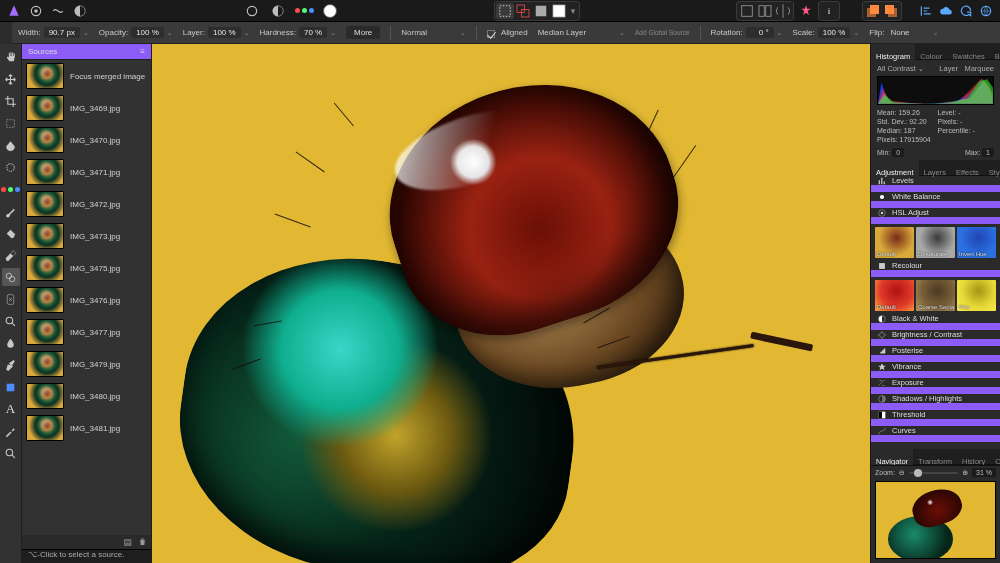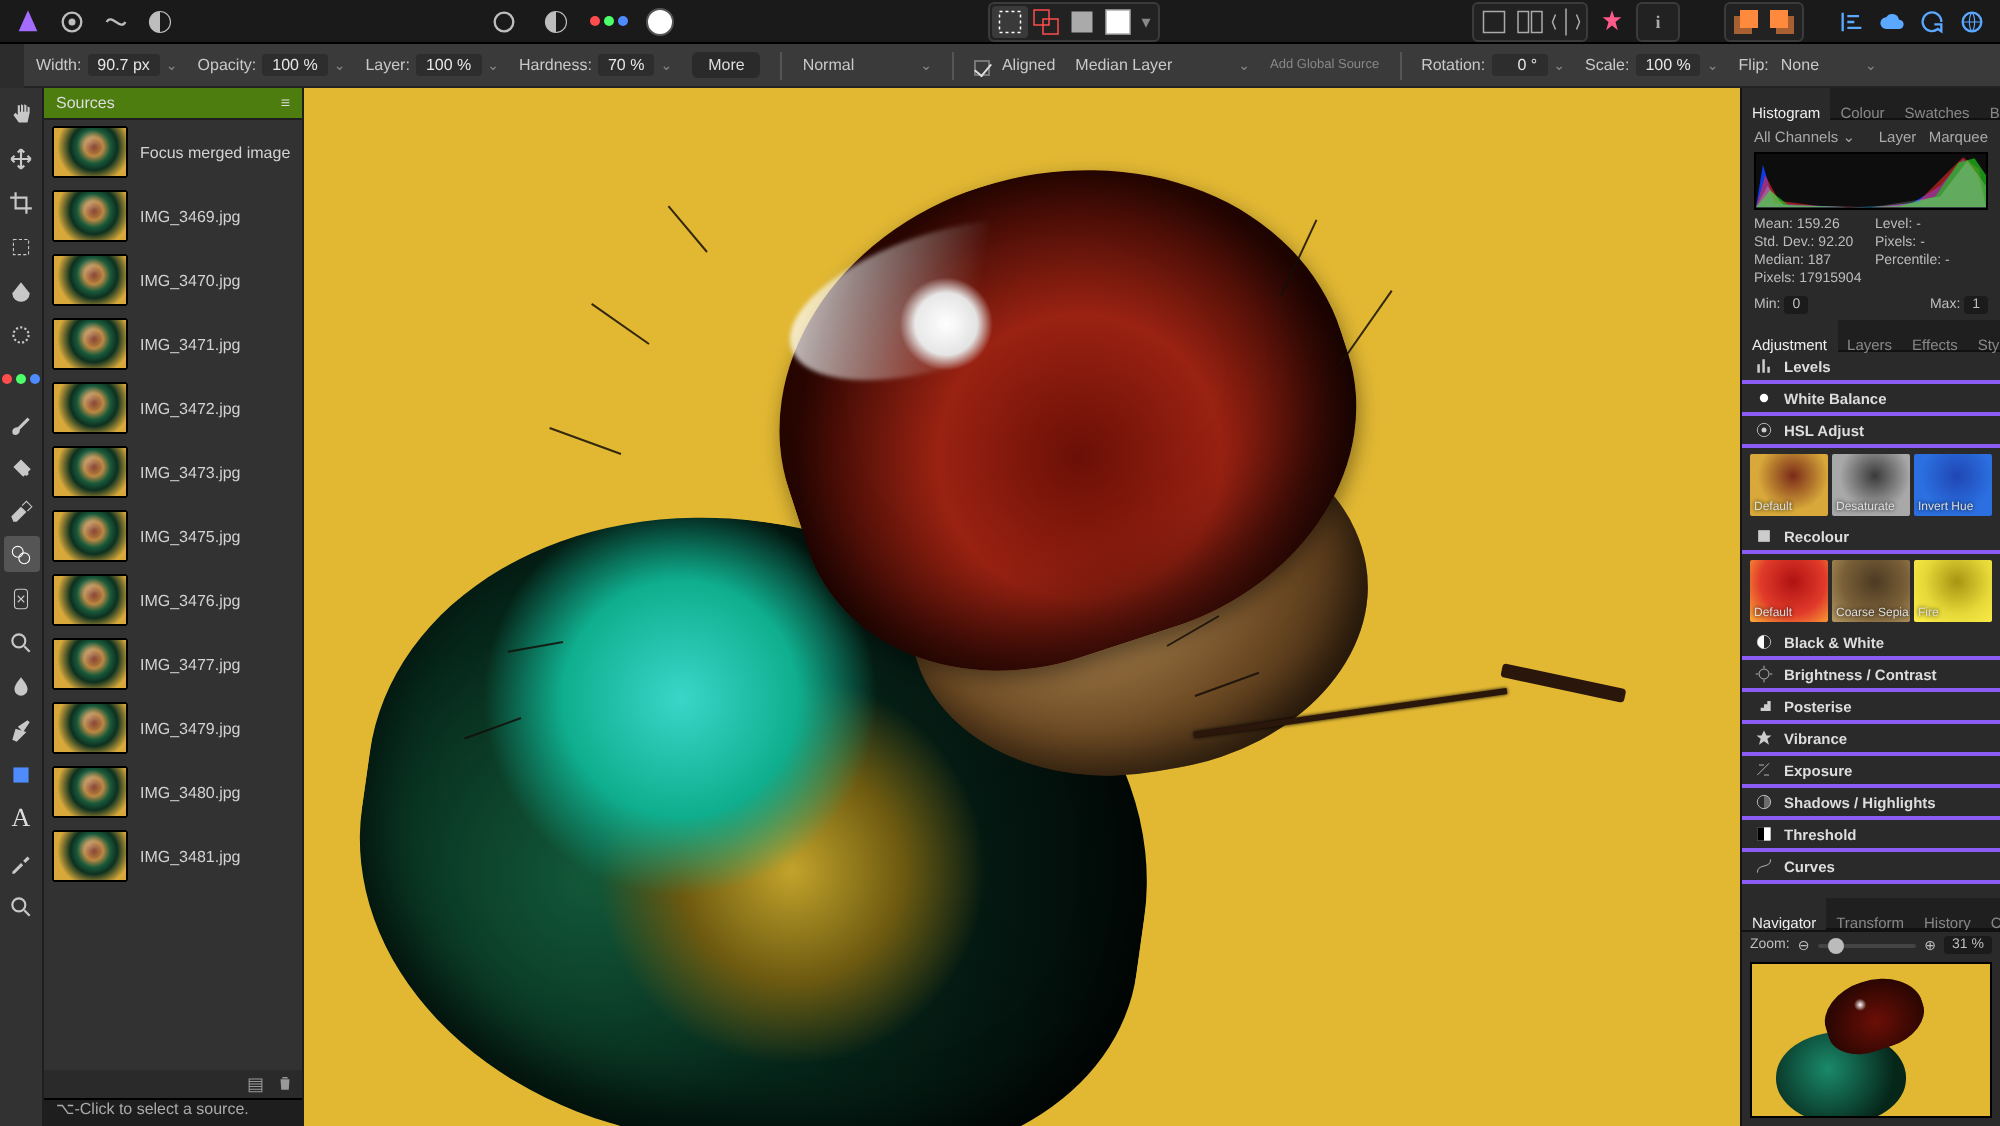--- a/index.html
+++ b/index.html
@@ -36,21 +36,21 @@
 .main { flex:1; display:flex; min-height:0; }
 
 
 .toolstrip { width:22px; background:#323232; display:flex; flex-direction:column; align-items:center; padding-top:4px; gap:4px; border-right:1px solid #1e1e1e;}
 .tool { width:18px; height:18px; display:flex;align-items:center;justify-content:center; color:#c8c8c8; border-radius:2px; cursor:pointer;}
 .tool.active { background:#555; color:#fff; }
 .tool svg { width:13px; height:13px; }
 
 
 .sources { width:130px; background:#323232; display:flex; flex-direction:column; border-right:1px solid #1e1e1e;}
-.panel-title { height:16px; background:#4d7c0f; display:flex; align-items:center; padding:0 6px; font-size:8px; color:#ddd; border-bottom:1px solid #1e1e1e;}
+.panel-title { height:16px; background:#8b5cf6; display:flex; align-items:center; padding:0 6px; font-size:8px; color:#ddd; border-bottom:1px solid #1e1e1e;}
 .panel-title.small { justify-content:space-between;}
 .sources-list { flex:1; overflow:hidden; }
 .src-row { display:flex; align-items:center; gap:6px; padding:2px 4px; height:32px; cursor:pointer; }
 .src-thumb { width:38px; height:26px; border-radius:1px; background: radial-gradient(circle at 55% 40%, #7a2b18 0%, #b84 18%, #1a5a3a 32%, #0d3020 45%, #d8a93a 70%, #d8a93a 100%); box-shadow: inset 0 0 0 1px #000; position:relative; overflow:hidden;}
 .src-thumb::after{content:"";position:absolute;inset:0;background:radial-gradient(ellipse at 50% 30%, rgba(255,255,255,.25) 0%, transparent 25%);}
 .src-label { font-size:8px; color:#d2d2d2; }
 .sources-footer { height:14px; background:#2a2a2a; display:flex; align-items:center; justify-content:flex-end; padding:0 4px; gap:6px; color:#999;}
 .statusbar { height:14px; background:#1e1e1e; color:#aaa; font-size:8px; display:flex; align-items:flex-start; padding:0 6px; border-top:1px solid #000;}
 
 
@@ -81,21 +81,21 @@
 
 .histogram { height:100px; padding:4px 6px; display:flex; flex-direction:column; gap:3px; }
 .histogram .toolbar { display:flex; justify-content:space-between; font-size:7.5px; color:#aaa; }
 .hist-canvas { flex:1; background:#0d0d0d; position:relative; border:1px solid #000; overflow:hidden;}
 .hist-canvas svg { position:absolute; inset:0; width:100%; height:100%; }
 .hist-stats { font-size:7px; line-height:1.3; color:#bdbdbd; display:grid; grid-template-columns: 1fr 1fr; gap:0 4px;}
 .hist-minmax { display:flex; justify-content:space-between; font-size:7px; margin-top:2px;}
 .hist-minmax .mbox{ background:#1b1b1b; padding:1px 4px; border-radius:2px;}
 
 .adjustments { flex:1; overflow:hidden; display:flex; flex-direction:column;}
-.adj-row { height:16px; display:flex; align-items:center; gap:5px; padding:0 6px; border-bottom:2px solid #8b5cf6; font-size:7.5px; color:#ddd; cursor:pointer;font-weight:bold;}
+.adj-row { height:16px; display:flex; align-items:center; gap:5px; padding:0 6px; border-bottom:7px solid #8b5cf6; font-size:7.5px; color:#ddd; cursor:pointer;}
 .adj-icon { width:10px; height:10px; display:flex;align-items:center;justify-content:center; color:#ccc;}
 .preset-grid { display:grid; grid-template-columns: repeat(3,1fr); gap:2px; padding:3px 4px;}
 .preset { aspect-ratio: 1.25; border-radius:1px; position:relative; overflow:hidden; cursor:pointer; font-size:6px; color:#ddd;}
 .preset .plabel{ position:absolute; left:2px; bottom:1px; text-shadow:0 0 2px #000;}
 .preset-default { background: radial-gradient(circle at 55% 35%, #7a2b18, #d8a93a 60%); }
 .preset-desat { background: radial-gradient(circle at 55% 35%, #3a3a3a, #a8a8a8 60%); }
 .preset-invhue { background: radial-gradient(circle at 55% 35%, #2046b4, #2b6fe0 60%); }
 .preset-rec-def { background: radial-gradient(circle at 55% 35%, #b01212, #e03a2a 55%, #ffb038 100%); }
 .preset-rec-sepia { background: radial-gradient(circle at 55% 35%, #4c3a22, #7a6038 55%, #b79a62 100%); }
 .preset-rec-fire { background: radial-gradient(circle at 55% 35%, #a79412, #e6d838 55%, #fff04a 100%); }
@@ -521,21 +521,21 @@
 
       <div class="tabs" id="tabs-top">
           <div class="tab active">Histogram</div>
           <div class="tab">Colour</div>
           <div class="tab">Swatches</div>
           <div class="tab">Brushes</div>
         </div>
 
       <div class="histogram">
         <div class="toolbar">
-          <span><span>All Channels</span> <span class="chev">⌄</span></span>
+          <span><span>All Contrast</span> <span class="chev">⌄</span></span>
           <span>
             <span>Layer</span>
             &nbsp;
             <span>Marquee</span>
           </span>
         </div>
         <div class="hist-canvas">
           <svg viewBox="0 0 100 50" preserveAspectRatio="none">
             <path d="M0 50 L3 10 L8 46 L20 48 L40 50 L55 49 L68 46 L80 30 L90 5 L96 18 L100 50 Z" fill="#1040ff" opacity=".9"></path>
             <path d="M0 50 L4 20 L10 44 L28 49 L50 50 L70 46 L82 20 L90 3 L97 14 L100 50 Z" fill="#ff2a2a" opacity=".55"></path>

